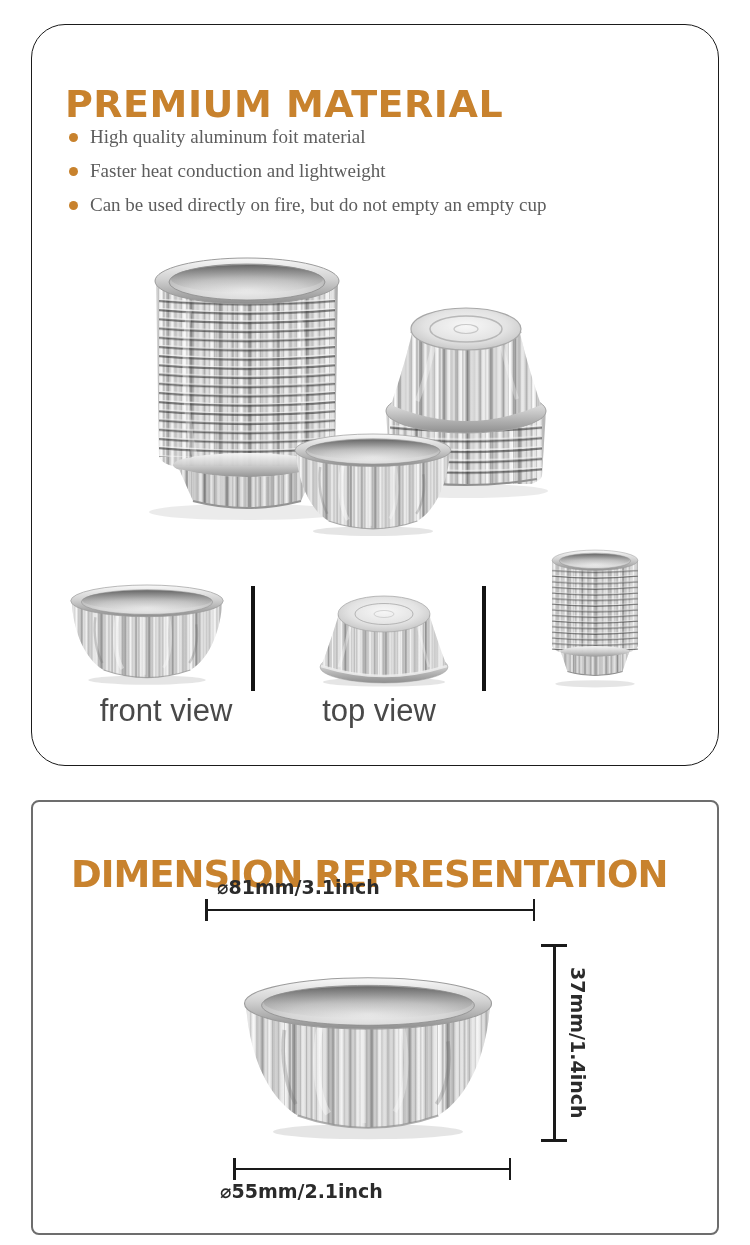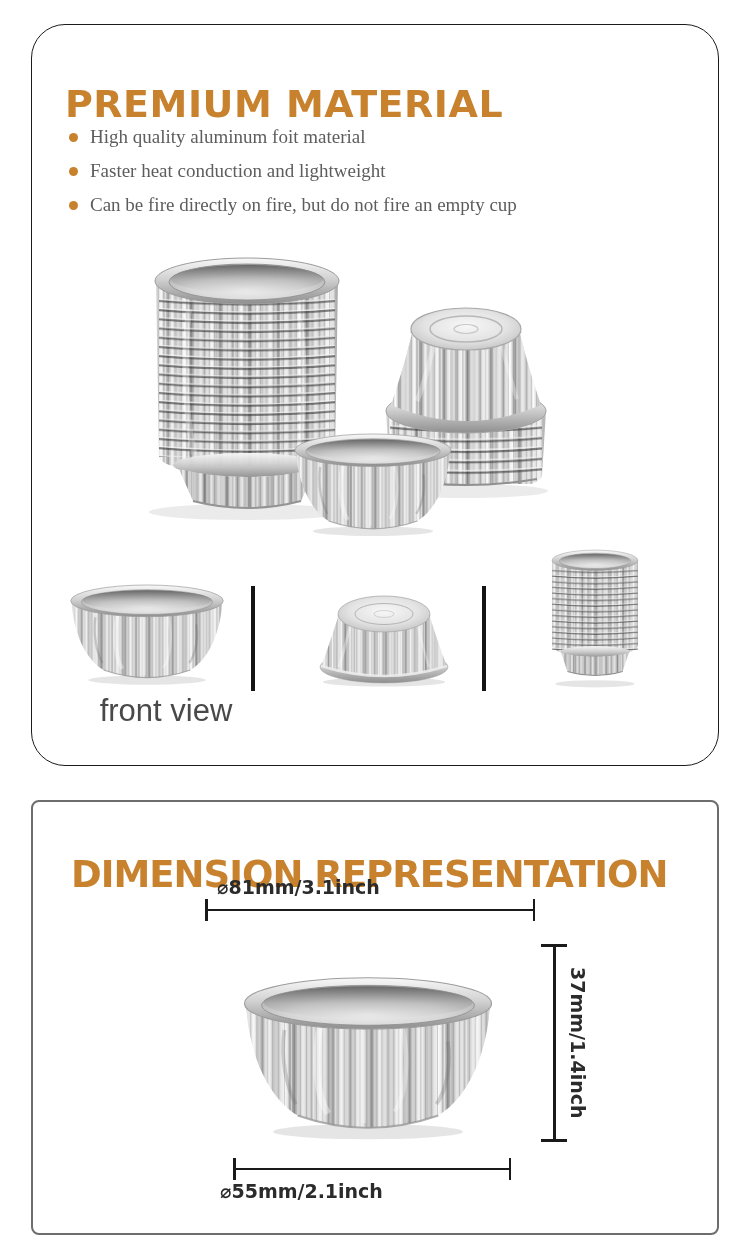--- a/index.html
+++ b/index.html
@@ -170,21 +170,21 @@
       <div class="bullet-row">
         <span class="dot"></span>
         <span class="bullet-text">High quality aluminum foit material</span>
       </div>
       <div class="bullet-row">
         <span class="dot"></span>
         <span class="bullet-text">Faster heat conduction and lightweight</span>
       </div>
       <div class="bullet-row">
         <span class="dot"></span>
-        <span class="bullet-text">Can be fire directly on fire, but do not fire an empty cup</span>
+        <span class="bullet-text">Can be used directly on fire, but do not empty an empty cup</span>
       </div>
     </div>
 
     <svg class="abs" style="left:87px;top:204px" width="480" height="330" viewBox="0 0 480 330">
       <g>
         <ellipse cx="128" cy="283" rx="98" ry="8" fill="#000000" opacity=".08"></ellipse>
         <path d="M37,52 L40,226 C40,231 46,235 54,237 L202,237 C210,235 216,231 216,226 L219,52 Q128,76 37,52 Z" fill="url(#g-foil)"></path>
         <path d="M37,52 L40,226 C40,231 46,235 54,237 L202,237 C210,235 216,231 216,226 L219,52 Q128,76 37,52 Z" fill="url(#p-streaks)"></path>
         <rect x="40" y="70" width="176" height="158" fill="url(#p-rimsA)"></rect>
         <ellipse cx="128" cy="236" rx="74" ry="12" fill="url(#g-rim)" opacity=".95"></ellipse>
@@ -224,20 +224,21 @@
     <div class="vline" style="left:219px;top:561px"></div>
     <svg class="abs" style="left:277px;top:558px" width="150" height="110" viewBox="0 0 300 220">
         <use href="#cupTop"></use>
       </svg>
     <div class="vline" style="left:450px;top:561px"></div>
     <svg class="abs" style="left:505px;top:520px" width="116" height="148" viewBox="0 0 220 290">
         <use href="#cupStack"></use>
       </svg>
 
     <div class="view-label" style="left:39px;top:668px">front view</div>
+    <div class="view-label" style="left:252px;top:668px">top view</div>
   </section>
 
   <section class="card card2">
     <h2 class="h2">DIMENSION REPRESENTATION</h2>
 
     <div class="dim-label" style="left:184px;top:74px">⌀81mm/3.1inch</div>
 
     <div class="dimh" style="left:172px;top:97px;width:330px">
       <div class="tick l"></div>
       <div class="bar"></div>

